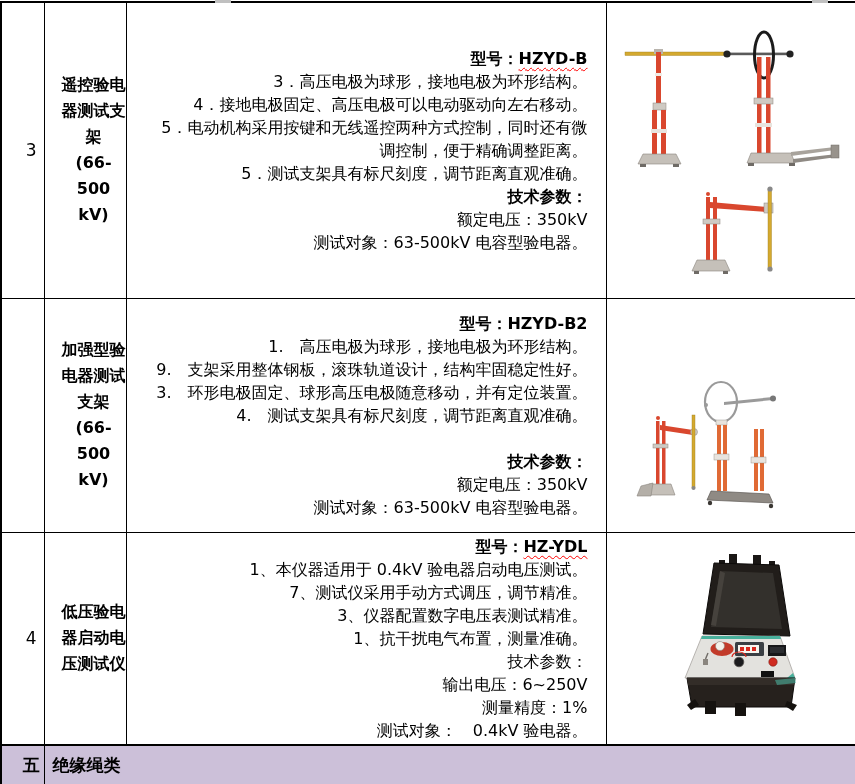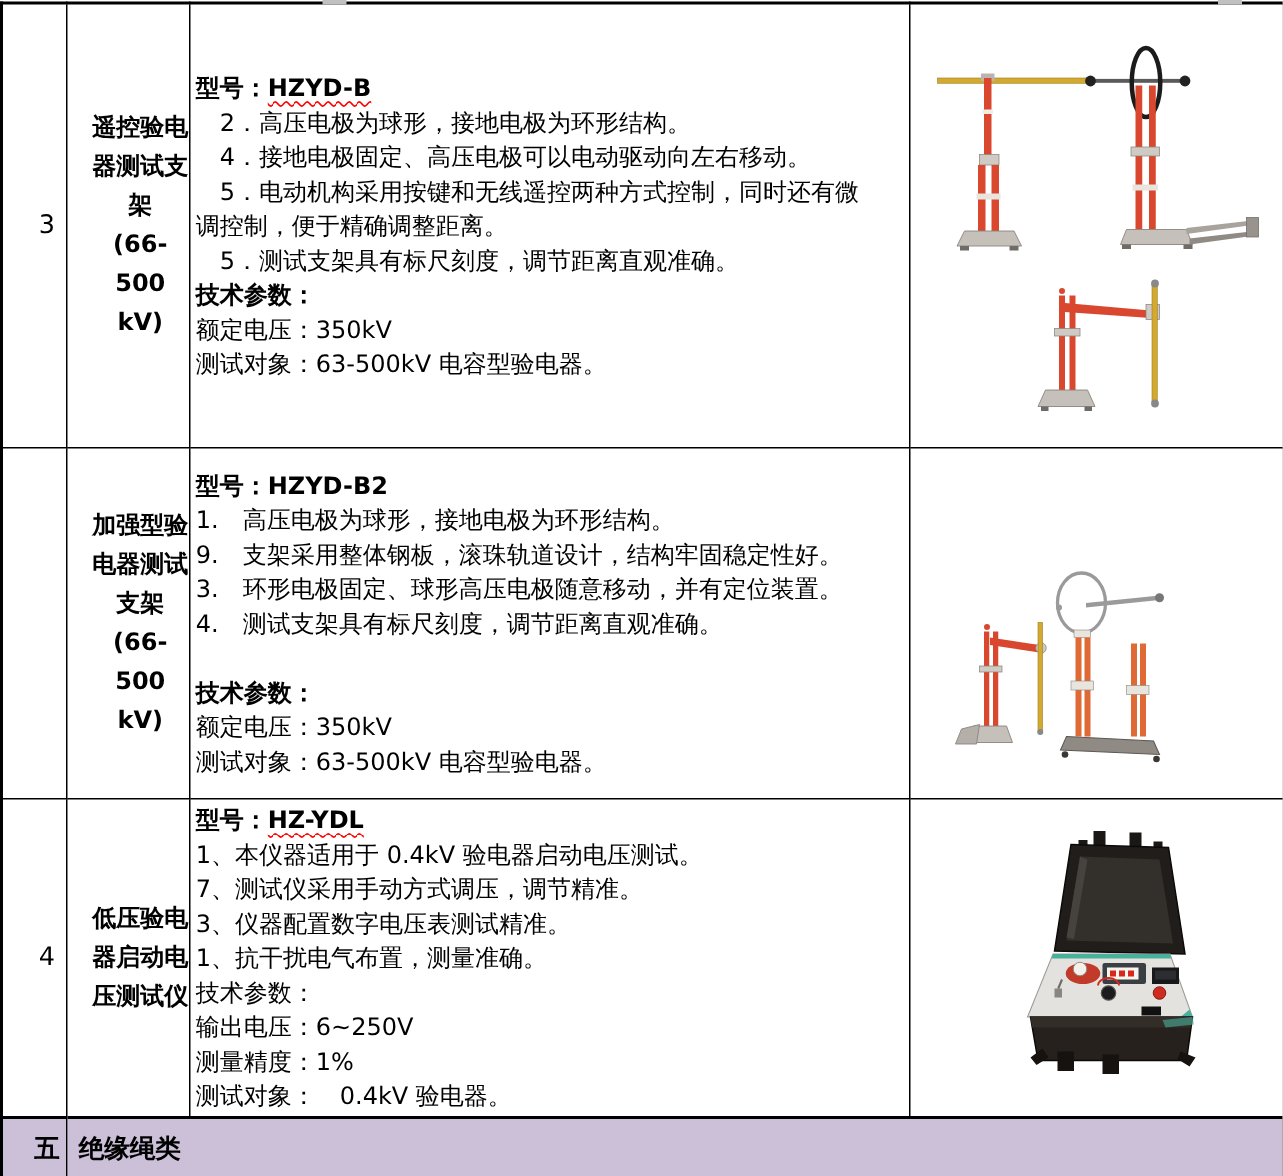--- a/index.html
+++ b/index.html
@@ -16,21 +16,21 @@
     width:855px; margin-top:1px;
     border:2px solid #000;
   }
   td { border:1px solid #000; vertical-align:middle; overflow:hidden;padding-left:17px; }
 
   td.num-cell { text-align:center; font-size:17px; }
   td.name-cell {
     text-align:center; font-weight:bold; font-size:16px; line-height:26px;
     white-space:pre-line;
   }
-  td.desc-cell { padding:2px 18px 2px 4px; font-size:16px; line-height:23px; }
+  td.desc-cell { padding:2px 18px 2px 4px; font-size:16px; line-height:23px;text-align:right; }
   .model-line { font-weight:bold; }
   .wavy {
     text-decoration:underline; text-decoration-style:wavy;
     text-decoration-color:var(--wavy-underline,#ff0000);
     text-decoration-thickness:1px; text-underline-offset:3px;
   }
   .params-title-bold { font-weight:bold; }
   .gap-line { height:23px; }
 
   td.img-cell { position:relative; padding:0; background:#fff; }
@@ -60,21 +60,21 @@
   <tbody>
       <tr style="height:296px;">
     <td class="num-cell">3</td>
     <td class="name-cell">遥控验电
 器测试支
 架
 (66-500
 kV)</td>
     <td class="desc-cell">
       <div class="model-line"><span>型号：</span><span class="wavy">HZYD-B</span></div>
-      <div>　2．高压电极为球形，接地电极为环形结构。</div>
+      <div>　3．高压电极为球形，接地电极为环形结构。</div>
       <div>　4．接地电极固定、高压电极可以电动驱动向左右移动。</div>
       <div>　5．电动机构采用按键和无线遥控两种方式控制，同时还有微调控制，便于精确调整距离。</div>
       <div>　5．测试支架具有标尺刻度，调节距离直观准确。</div>
       <div class="params-title-bold">技术参数：</div>
       <div>额定电压：350kV</div>
       <div>测试对象：63-500kV 电容型验电器。</div>
     </td>
     <td class="img-cell">
       <svg class="photo" width="248" height="294" viewBox="0 0 248 294">
 

